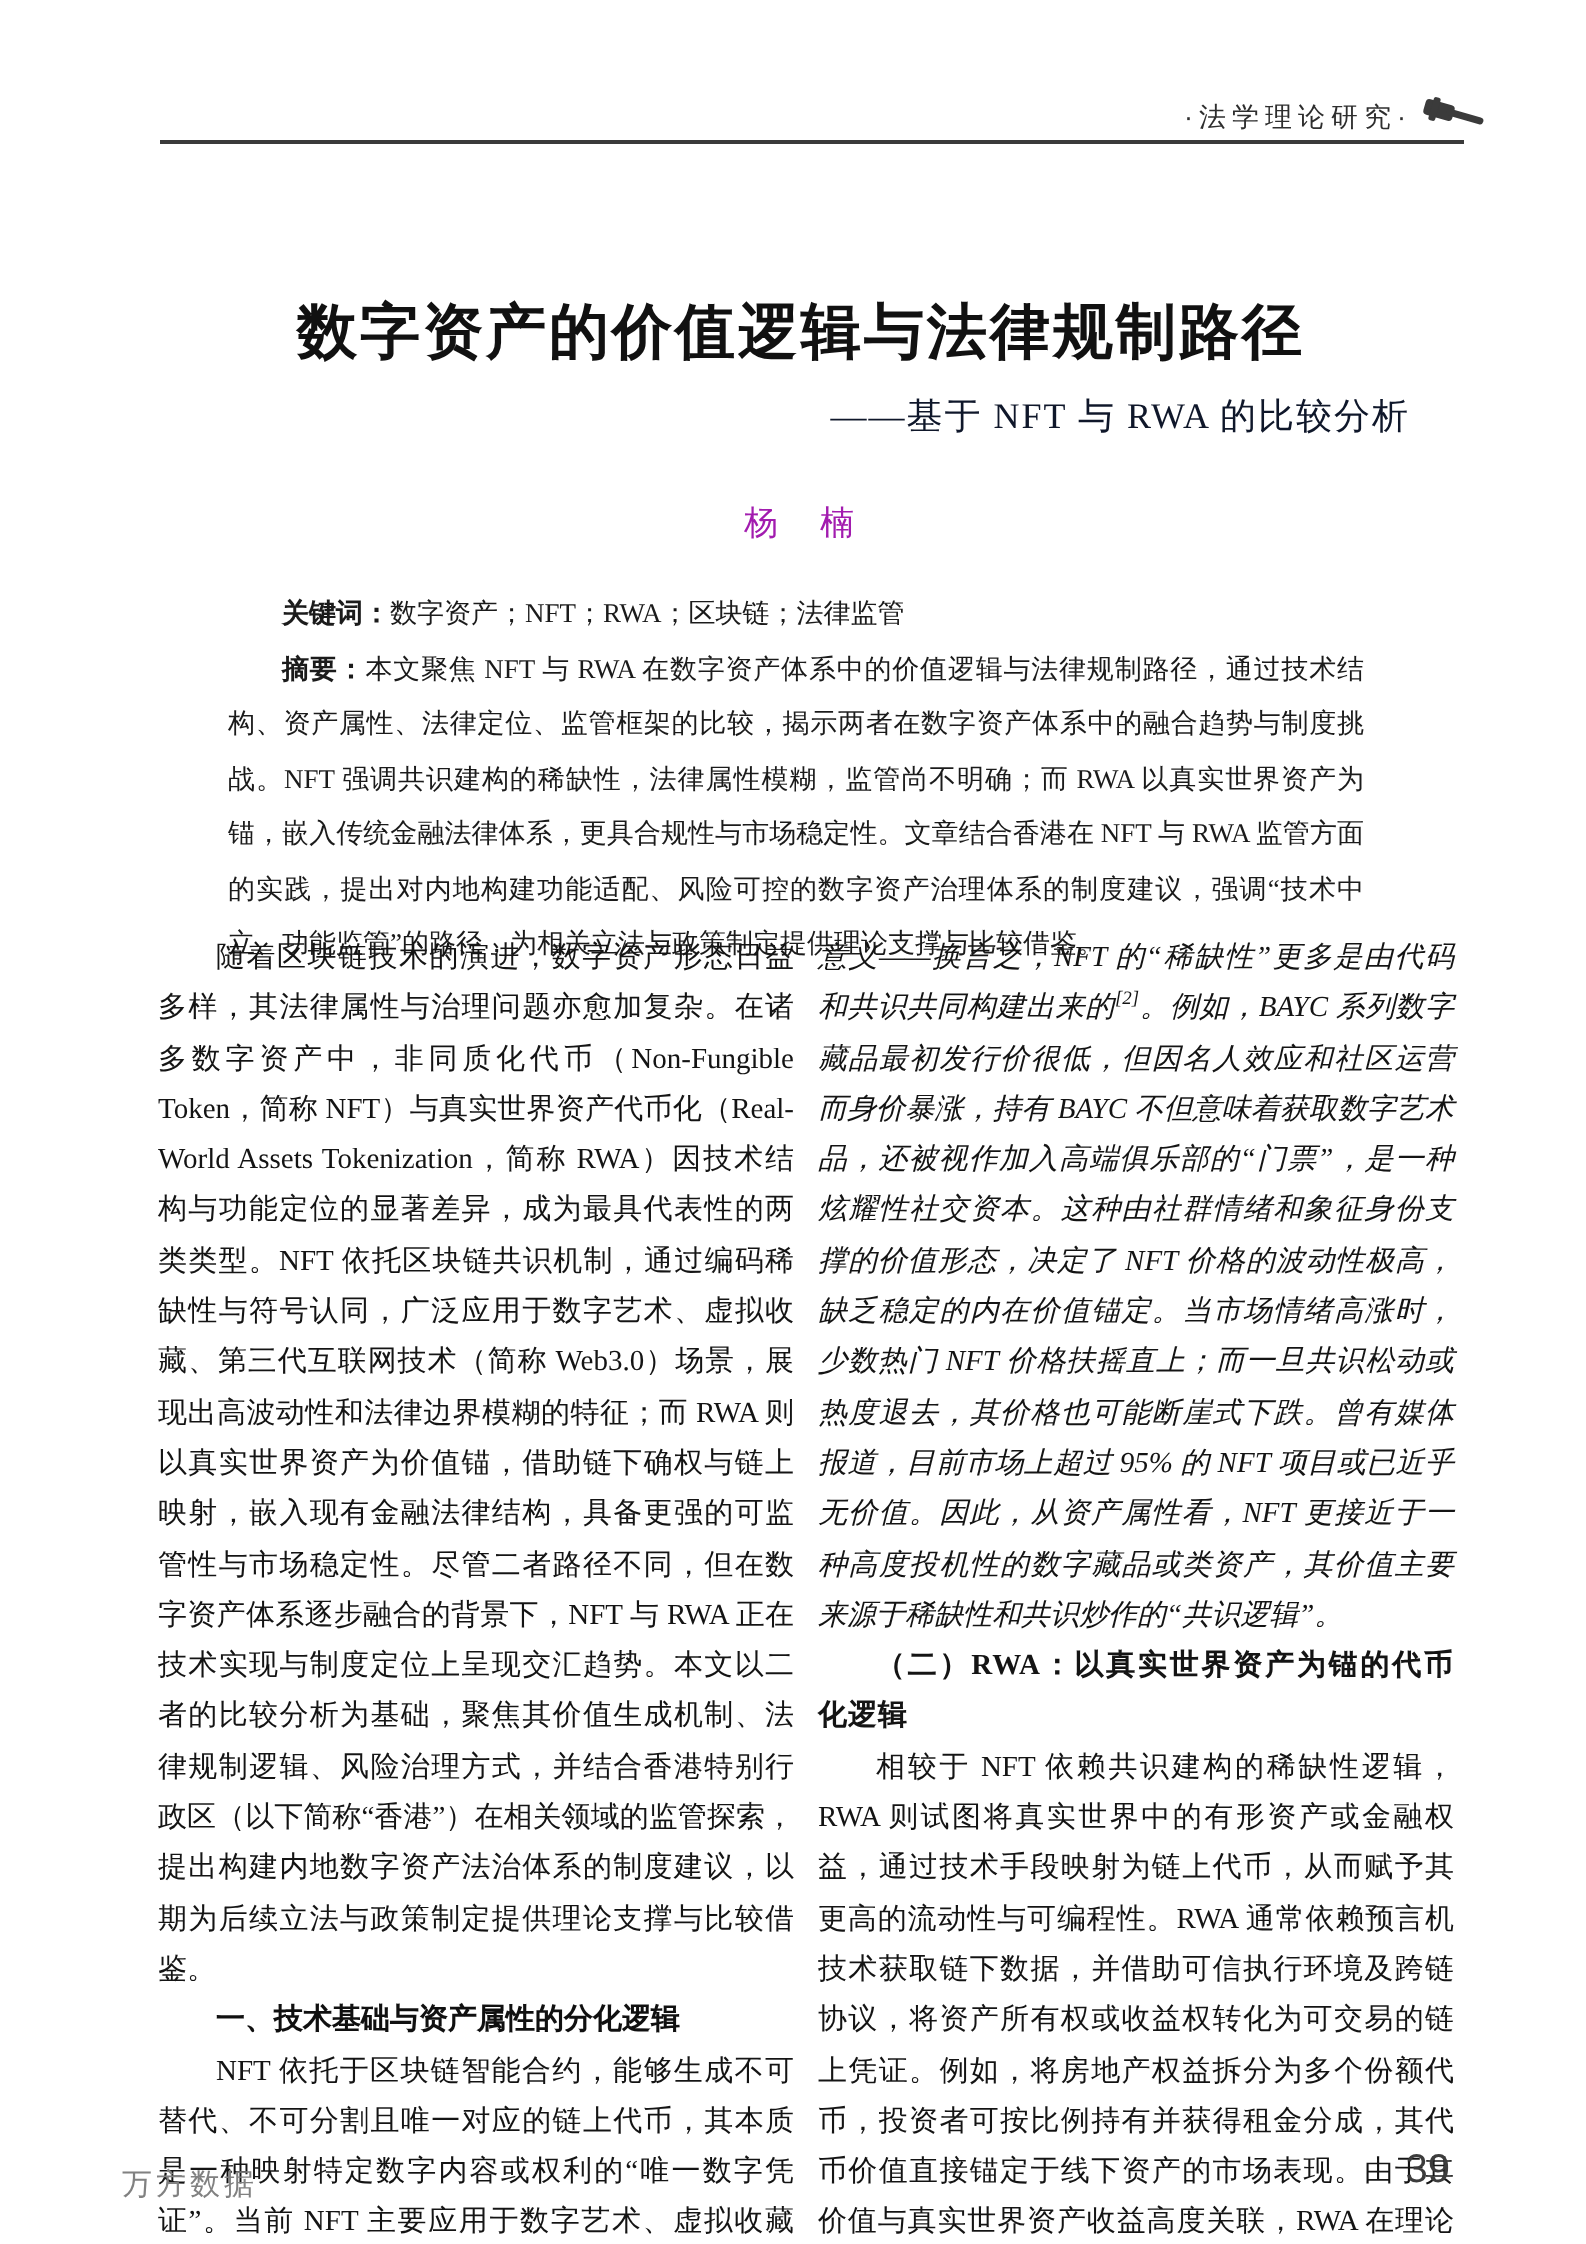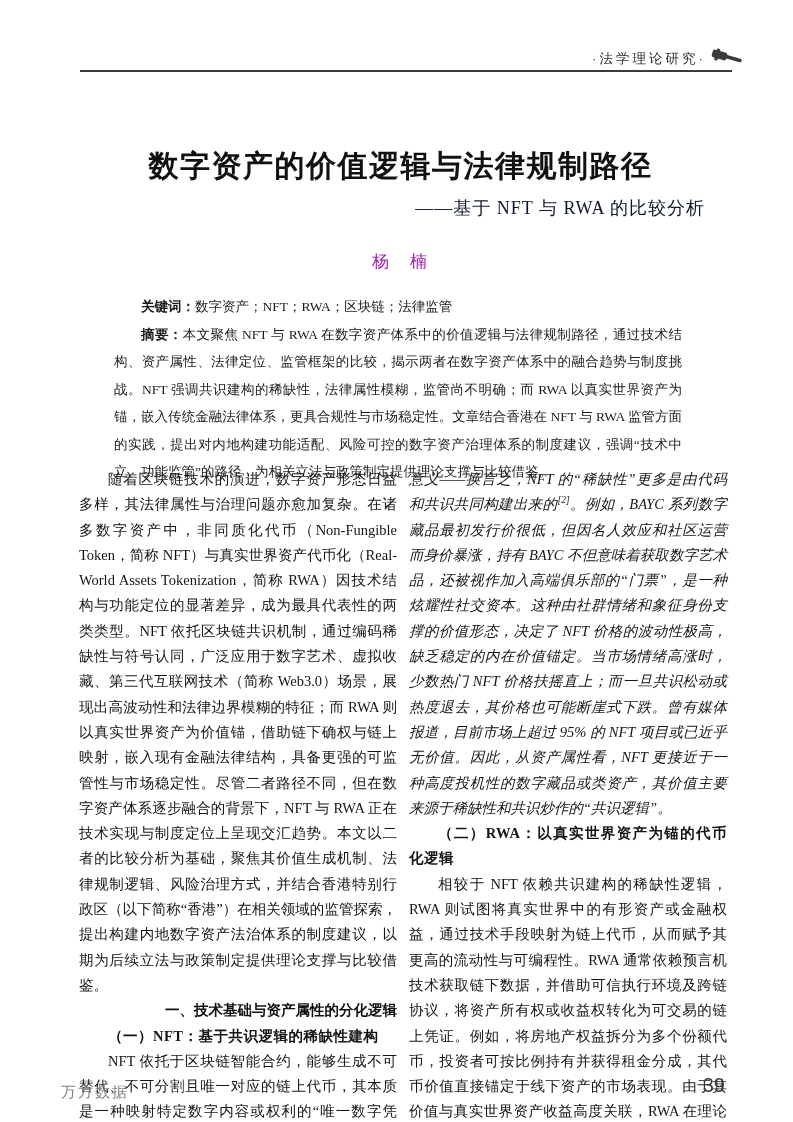--- a/index.html
+++ b/index.html
@@ -59,21 +59,21 @@
   
   .columns{
     position:absolute;top:467px;left:79px;width:648px;
     display:flex;gap:12px;
   }
   .col{width:318px;font-size:14.5px;line-height:25.3px;color:#141414;}
   .blk{margin:0;text-align:justify;text-indent:2em;}
   .blk.cont{text-indent:0;font-style:italic;}
   .blk.heading{
     font-family:"Liberation Sans", sans-serif;font-weight:bold;
-    text-align:right;color:#101010;
+    text-align:left;color:#101010;
   }
   .blk.subheading{letter-spacing:0.5px;font-weight:bold;}
   sup{font-size:9.5px;line-height:0;}
 
   
   .watermark{
     position:absolute;left:61px;top:1083px;
     font-family:"Liberation Sans", sans-serif;
     font-size:15px;letter-spacing:2px;color:#818181;
   }
@@ -110,21 +110,20 @@
 
   <div class="abstract">
     <p class="abs-p"><span class="abs-label">关键词：</span><span>数字资产；NFT；RWA；区块链；法律监管</span></p>
     <p class="abs-p"><span class="abs-label">摘要：</span><span>本文聚焦 NFT 与 RWA 在数字资产体系中的价值逻辑与法律规制路径，通过技术结构、资产属性、法律定位、监管框架的比较，揭示两者在数字资产体系中的融合趋势与制度挑战。NFT 强调共识建构的稀缺性，法律属性模糊，监管尚不明确；而 RWA 以真实世界资产为锚，嵌入传统金融法律体系，更具合规性与市场稳定性。文章结合香港在 NFT 与 RWA 监管方面的实践，提出对内地构建功能适配、风险可控的数字资产治理体系的制度建议，强调“技术中立、功能监管”的路径，为相关立法与政策制定提供理论支撑与比较借鉴。</span></p>
   </div>
 
   <div class="columns">
     <div class="col" id="col-left">
         <p class="blk para">随着区块链技术的演进，数字资产形态日益多样，其法律属性与治理问题亦愈加复杂。在诸多数字资产中，非同质化代币（Non-Fungible Token，简称 NFT）与真实世界资产代币化（Real-World Assets Tokenization，简称 RWA）因技术结构与功能定位的显著差异，成为最具代表性的两类类型。NFT 依托区块链共识机制，通过编码稀缺性与符号认同，广泛应用于数字艺术、虚拟收藏、第三代互联网技术（简称 Web3.0）场景，展现出高波动性和法律边界模糊的特征；而 RWA 则以真实世界资产为价值锚，借助链下确权与链上映射，嵌入现有金融法律结构，具备更强的可监管性与市场稳定性。尽管二者路径不同，但在数字资产体系逐步融合的背景下，NFT 与 RWA 正在技术实现与制度定位上呈现交汇趋势。本文以二者的比较分析为基础，聚焦其价值生成机制、法律规制逻辑、风险治理方式，并结合香港特别行政区（以下简称“香港”）在相关领域的监管探索，提出构建内地数字资产法治体系的制度建议，以期为后续立法与政策制定提供理论支撑与比较借鉴。</p>
         <p class="blk heading">一、技术基础与资产属性的分化逻辑</p>
-        <p class="blk subheading">（一）NFT：基于共识逻辑的稀缺性建构</p>
         <p class="blk para">NFT 依托于区块链智能合约，能够生成不可替代、不可分割且唯一对应的链上代币，其本质是一种映射特定数字内容或权利的“唯一数字凭证”。当前 NFT 主要应用于数字艺术、虚拟收藏品、头像（Profile）、游戏道具等领域。NFT 价值极大程度取决于市场共识与社群文化赋予的</p>
       </div>
     <div class="col" id="col-right">
         <p class="blk cont">意义——换言之，NFT 的“稀缺性”更多是由代码和共识共同构建出来的<sup>[2]</sup>。例如，BAYC 系列数字藏品最初发行价很低，但因名人效应和社区运营而身价暴涨，持有 BAYC 不但意味着获取数字艺术品，还被视作加入高端俱乐部的“门票”，是一种炫耀性社交资本。这种由社群情绪和象征身份支撑的价值形态，决定了 NFT 价格的波动性极高，缺乏稳定的内在价值锚定。当市场情绪高涨时，少数热门 NFT 价格扶摇直上；而一旦共识松动或热度退去，其价格也可能断崖式下跌。曾有媒体报道，目前市场上超过 95% 的 NFT 项目或已近乎无价值。因此，从资产属性看，NFT 更接近于一种高度投机性的数字藏品或类资产，其价值主要来源于稀缺性和共识炒作的“共识逻辑”。</p>
         <p class="blk subheading">（二）RWA：以真实世界资产为锚的代币化逻辑</p>
         <p class="blk para">相较于 NFT 依赖共识建构的稀缺性逻辑，RWA 则试图将真实世界中的有形资产或金融权益，通过技术手段映射为链上代币，从而赋予其更高的流动性与可编程性。RWA 通常依赖预言机技术获取链下数据，并借助可信执行环境及跨链协议，将资产所有权或收益权转化为可交易的链上凭证。例如，将房地产权益拆分为多个份额代币，投资者可按比例持有并获得租金分成，其代币价值直接锚定于线下资产的市场表现。由于其价值与真实世界资产收益高度关联，RWA 在理论上较 NFT 具备更强的价格稳定性与投资确定性。</p>
       </div>
   </div>
 
   <div class="watermark">万方数据</div>

